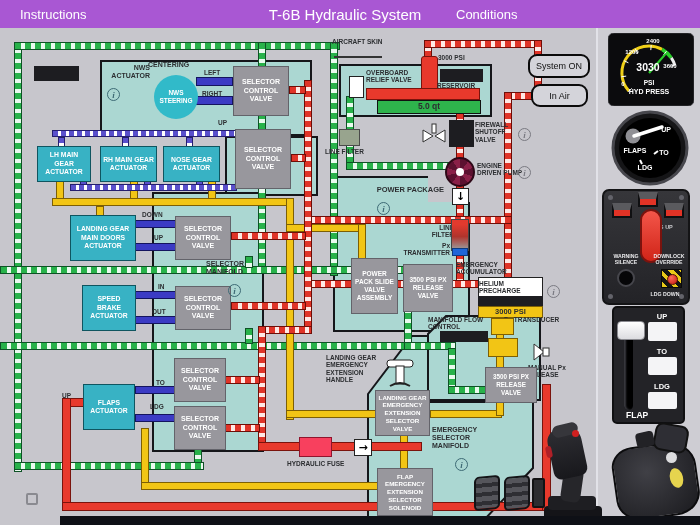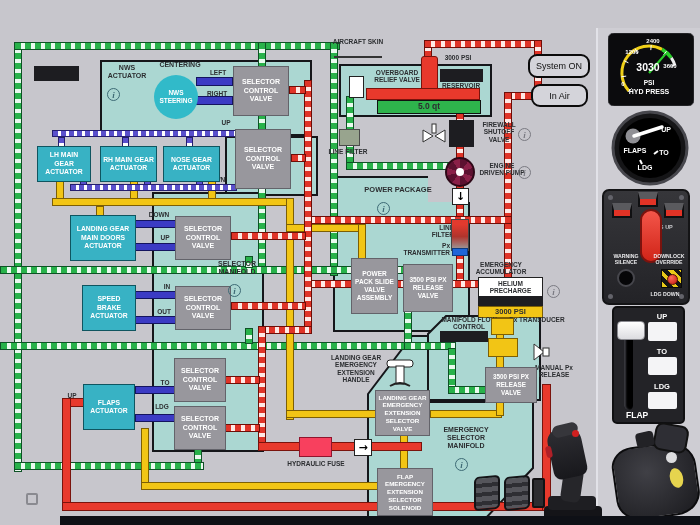--- a/index.html
+++ b/index.html
@@ -5,22 +5,22 @@
   html,body{margin:0;padding:0;background:#9a9aa0;}
   #stage{position:relative;width:700px;height:525px;background:#c7c6cc;overflow:hidden;
          font-family:"Liberation Sans",sans-serif;}
   .abs{position:absolute;box-sizing:border-box;}
   
   #topbar{left:0;top:0;width:700px;height:28px;background:#a957d3;color:#fff;}
   .tb-btn{top:0;height:28px;display:flex;align-items:center;font:13px "Liberation Sans",sans-serif;color:#fff;cursor:pointer;}
   #tb-title{top:0;left:210px;width:270px;height:28px;display:flex;align-items:center;justify-content:center;
             font:15px "Liberation Sans",sans-serif;color:#fff;}
   
-  .dl{font:bold 6.5px/1.15 "Liberation Sans",sans-serif;color:#2c2e31;text-align:center;}
-  .dl.left{text-align:center;} .dl.right{text-align:right;}
+  .dl{font:bold 6.5px/1.15 "Liberation Sans",sans-serif;color:#2c2e31;text-align:left;}
+  .dl.left{text-align:right;} .dl.right{text-align:right;}
   
   .panel{background:#abd7d2;border:2px solid #15161a;}
   .patch{background:#c7c6cc;}
   
   .scv{background:#98979d;border:1px solid #63636a;color:#fff;font:bold 7px/1.25 "Liberation Sans",sans-serif;
        display:flex;align-items:center;justify-content:center;text-align:center;padding:2px;}
   .act{background:#38b2c4;border:1px solid #0f5560;color:#fff;font:bold 6.8px/1.25 "Liberation Sans",sans-serif;
        display:flex;align-items:center;justify-content:center;text-align:center;padding:2px;}
   .blackbar{background:#1d1d21;}
   
@@ -352,14 +352,23 @@
     <div class="abs" style="left:44px;top:4px;width:34px;height:28px;background:#2e2e34;border:2px solid #111;border-radius:8px;transform:rotate(10deg);"></div>
     <div class="abs" style="left:26px;top:12px;width:18px;height:15px;background:#222226;border-radius:4px;transform:rotate(-12deg);"></div>
     <div class="abs" style="left:56px;top:32px;width:11px;height:11px;border-radius:50%;background:#dcdcde;"></div>
     <div class="abs" style="left:60px;top:48px;width:13px;height:20px;border-radius:50%;background:#e6d44e;transform:rotate(-15deg);"></div>
   </div>
 
   <div class="abs" style="left:26px;top:493px;width:12px;height:12px;border:2px solid #8a8a90;border-radius:2px;"></div>
 
   <div class="abs" style="left:60px;top:516px;width:640px;height:9px;background:#0e1016;"></div>
 
+  <div class="abs" id="topbar">
+    <div class="abs tb-btn" style="left:20px;">
+      <span>Instructions</span>
+    </div>
+    <div class="abs" id="tb-title">T-6B Hydraulic System</div>
+    <div class="abs tb-btn" style="left:456px;">
+      <span>Conditions</span>
+    </div>
+  </div>
 
 </div>
 
 </body></html>

